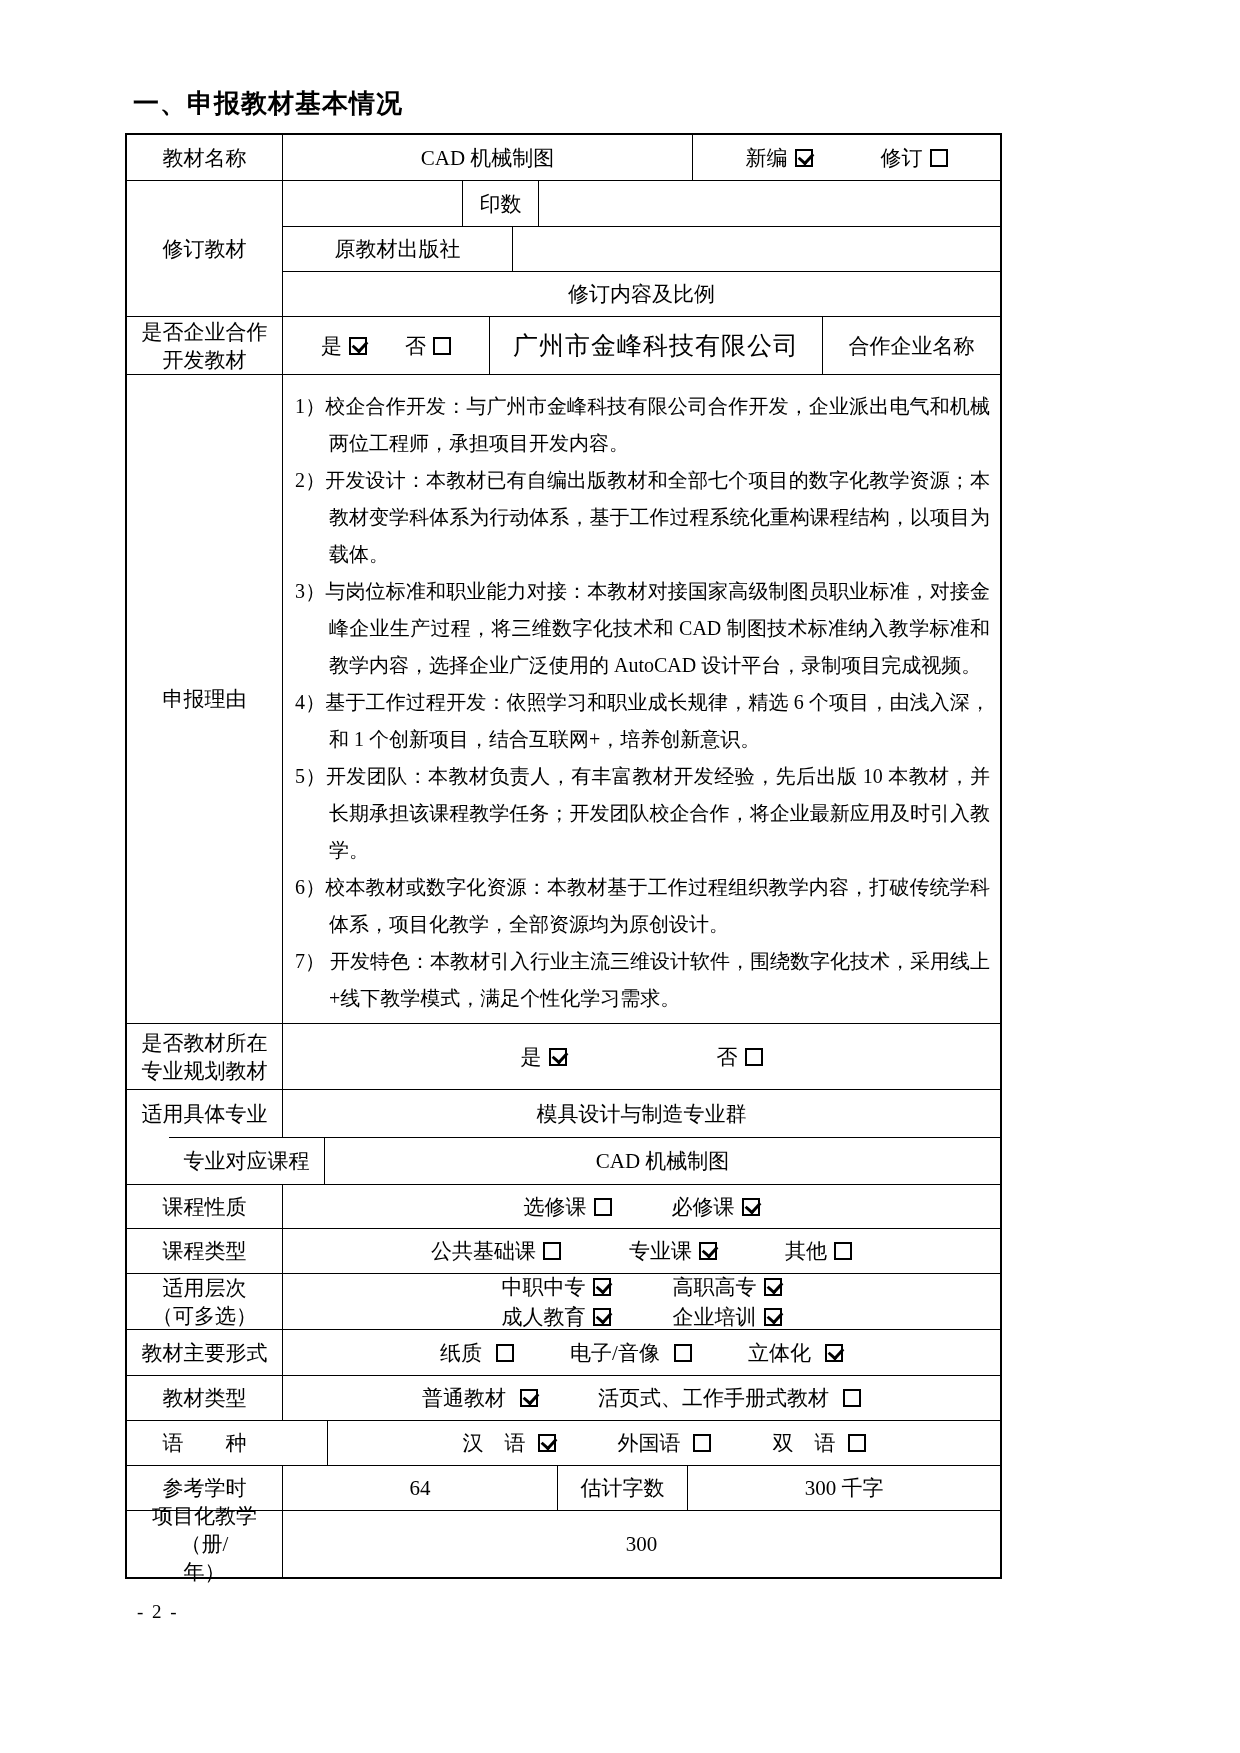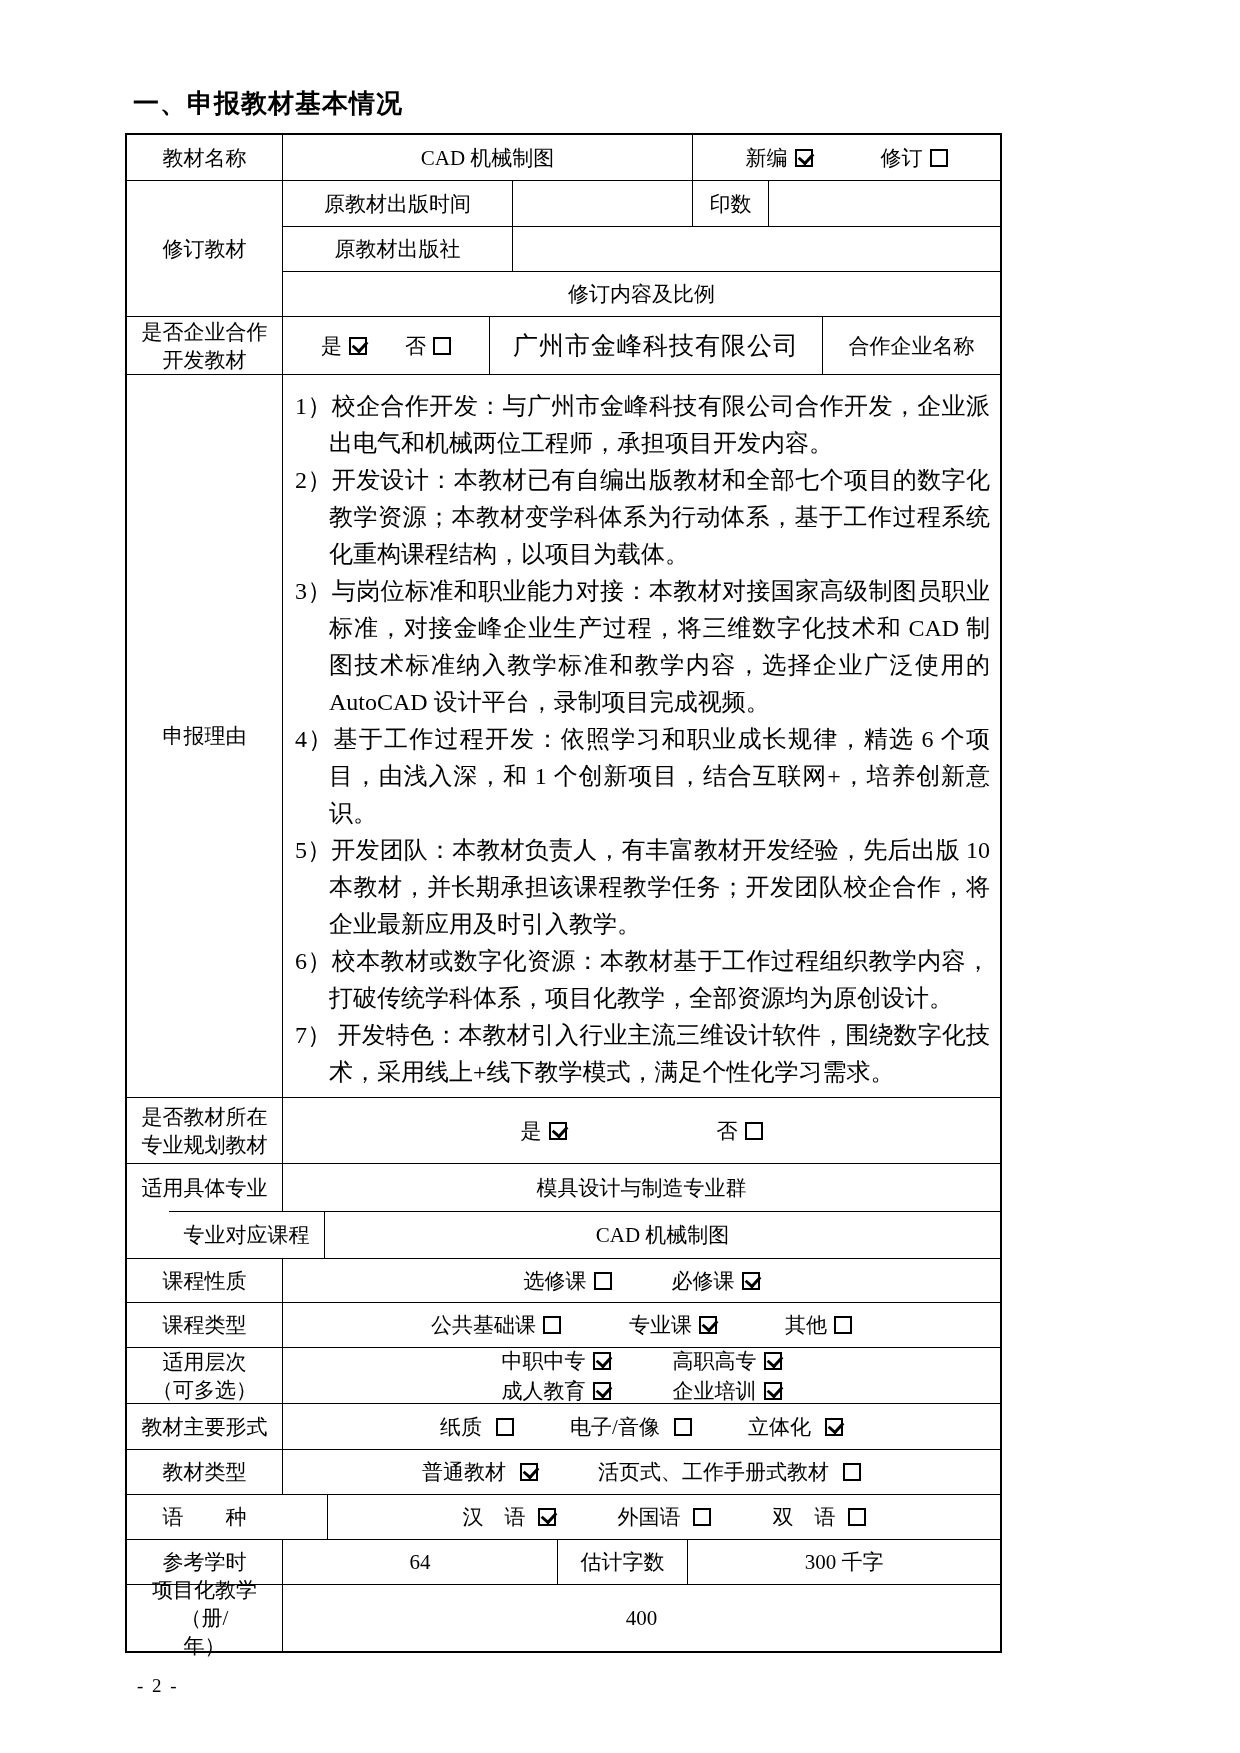--- a/index.html
+++ b/index.html
@@ -43,21 +43,21 @@
   }
   .cb.checked::after {
     content:""; position:absolute; left:2px; top:1px;
     width:11px; height:7px;
     border-left:3px solid #000; border-bottom:3px solid #000;
     transform:rotate(-48deg);
   }
 
   .reasons-cell {
     display:block; text-align:left; padding:13px 10px 6px 12px;
-    font-size:24px; line-height:37px;
+    font-size:20px; line-height:37px;
   }
   .reason-item { padding-left:34px; text-indent:-34px; text-align:justify; }
 
   .company-name { font-size:25px; letter-spacing:1px; }
   .level-grid {
     display:grid; grid-template-columns:auto auto;
     column-gap:62px; row-gap:2px; justify-content:center; align-content:center;
   }
   .footer { margin:22px 0 0 12px; font-size:19px; letter-spacing:2px; }
 </style>
@@ -82,21 +82,20 @@
           <span>修订</span>
           <span class="cb"></span>
         </span>
       </div>
     </div>
 
     <div class="row">
       <div class="cell w-label">修订教材</div>
       <div class="stack">
         <div class="subrow sub45">
-          <div class="cell" style="width:230px; flex:none;">原教材出版时间</div>
           <div class="cell" style="width:180px; flex:none;"></div>
           <div class="cell" style="width:76px; flex:none;">印数</div>
           <div class="cell grow"></div>
         </div>
         <div class="subrow sub45">
           <div class="cell" style="width:230px; flex:none;">原教材出版社</div>
           <div class="cell grow"></div>
         </div>
         <div class="subrow sub45">
           <div class="cell grow">修订内容及比例</div>
@@ -269,20 +268,20 @@
     <div class="row h45">
       <div class="cell w-label">参考学时</div>
       <div class="cell" style="width:275px; flex:none;">64</div>
       <div class="cell" style="width:130px; flex:none;">估计字数</div>
       <div class="cell grow">300 千字</div>
     </div>
 
     <div class="row h67">
       <div class="cell w-label prewrap">项目化教学（册/
 年）</div>
-      <div class="cell grow">400</div>
+      <div class="cell grow">300</div>
     </div>
 
   </div>
 
   <div class="footer">- 2 -</div>
 
 </div>
 
 </body></html>

